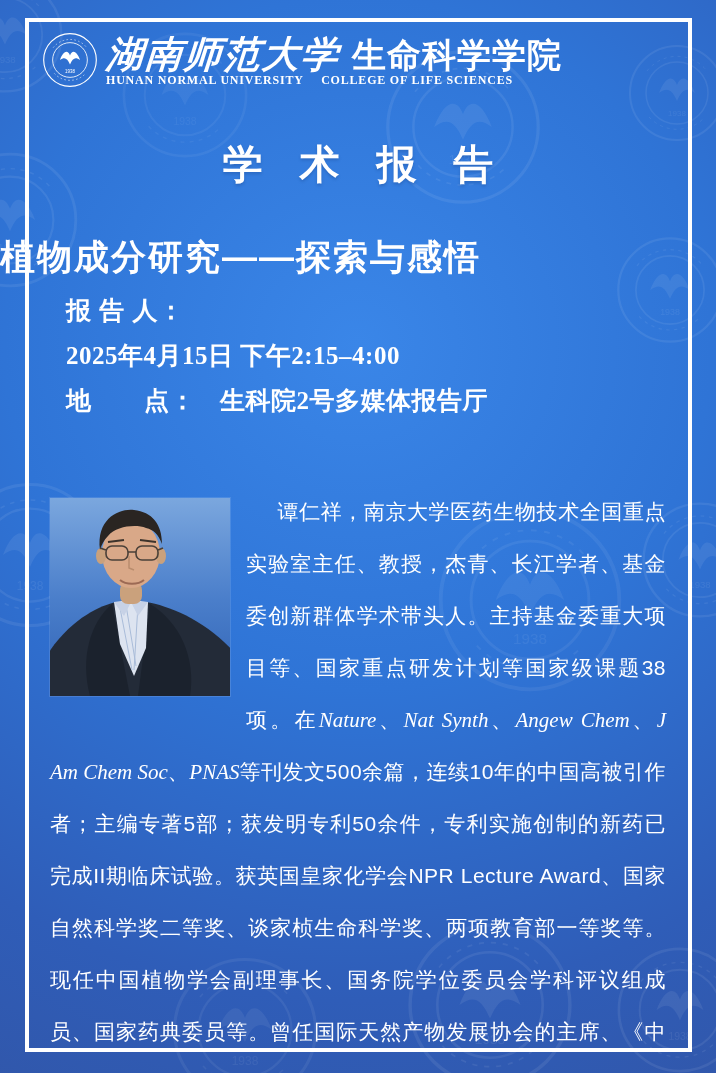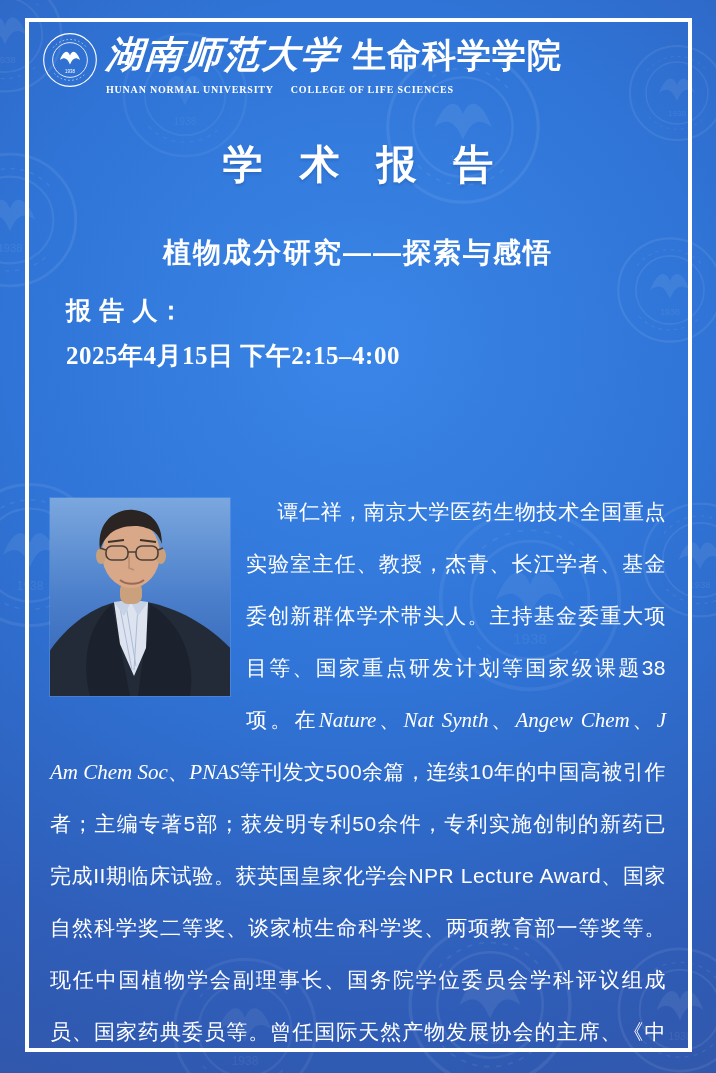--- a/index.html
+++ b/index.html
@@ -32,35 +32,35 @@
   .brand-cn{ display:flex; align-items:baseline; white-space:nowrap; line-height:1; }
   .brand-cn .calli{
     font-family:"Liberation Serif", serif; font-weight:700; font-style:italic;
     font-size:37px; letter-spacing:2px; transform:skewX(-4deg); display:inline-block;
   }
   .brand-cn .coll{
     font-family:"Liberation Serif", serif; font-weight:600;
     font-size:34px; letter-spacing:1px; margin-left:12px;
   }
   .brand-en{
-    margin-top:11px; font-family:"Liberation Serif", serif; font-weight:700;
-    font-size:10px; letter-spacing:.8px; white-space:nowrap;
+    margin-top:0; font-family:"Liberation Serif", serif; font-weight:700;
+    font-size:12px; letter-spacing:.8px; white-space:nowrap;
   }
   .brand-en .en2{ margin-left:14px; }
 
   
   .title{
     position:absolute; top:128px; left:0; right:0; text-align:center;
     font-family:"Liberation Sans", sans-serif; font-weight:900;
     font-size:40px; line-height:72px; letter-spacing:.92em; padding-left:.92em;
     text-shadow:0 2px 3px rgba(20,50,110,.25);
   }
   .subtitle{
-    position:absolute; top:234px; left:0; right:0; text-align:center;
-    font-weight:800; font-size:28px; letter-spacing:2px;
+    position:absolute; top:234px; left:0; right:0; text-align:left;
+    font-weight:800; font-size:35px; letter-spacing:2px;
   }
 
   
   .details{ position:absolute; top:294px; left:66px; right:46px;
     font-family:"Liberation Serif", serif; font-weight:700; }
   .detail-row{ display:flex; align-items:flex-start; height:45px; font-size:25px; }
   .detail-label{ flex:0 0 154px; letter-spacing:1px; }
   .detail-value{ letter-spacing:.5px; }
 
   
@@ -180,20 +180,24 @@
   <div class="title">学术报告</div>
   <div class="subtitle">植物成分研究——探索与感悟</div>
 
   <div class="details">
     <div class="detail-row">
       <span class="detail-label">报 告 人：</span>
     </div>
     <div class="detail-row">
       <span class="detail-value">2025年4月15日 下午2:15–4:00</span>
     </div>
+    <div class="detail-row">
+      <span class="detail-label">地　　点：</span>
+      <span class="detail-value">生科院2号多媒体报告厅</span>
+    </div>
   </div>
 
   <div class="bio">
     <div class="photo">
       <svg viewBox="0 0 180 198" preserveAspectRatio="none">
         <defs>
           <linearGradient id="phbg" x1="0" y1="0" x2="0" y2="1">
             <stop offset="0" stop-color="#7ba7de"></stop>
             <stop offset=".5" stop-color="#4b7fcb"></stop>
             <stop offset="1" stop-color="#2f62b4"></stop>

